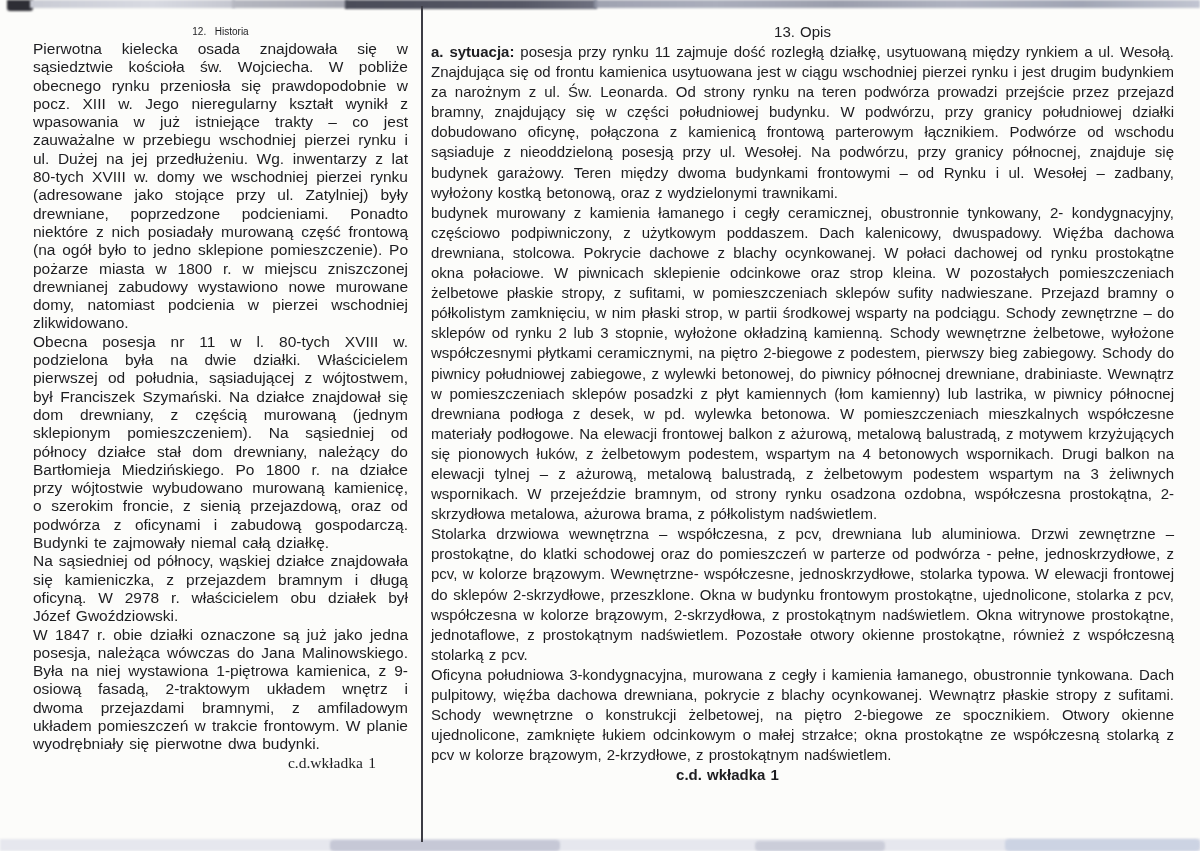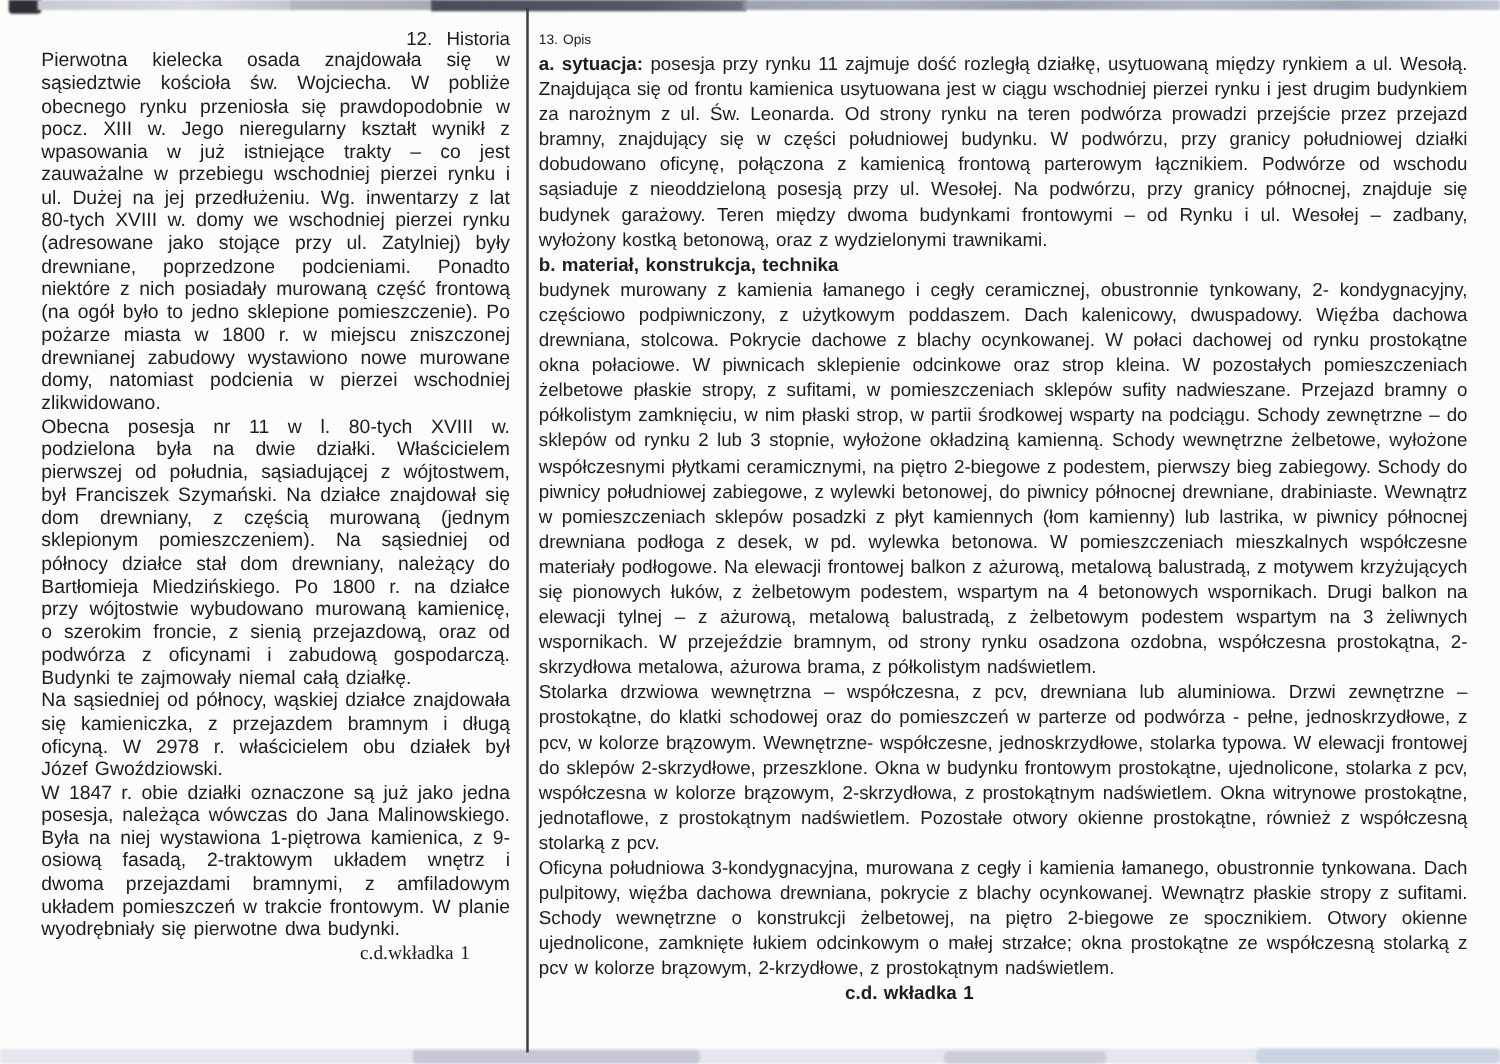--- a/index.html
+++ b/index.html
@@ -23,24 +23,24 @@
   .band-bottom{left:0;bottom:0;width:1200px;height:12px;background:#e6e7ee;}
   .patch-b1{left:330px;bottom:0;width:230px;height:11px;background:#c6c8d6;border-radius:4px;}
   .patch-b2{left:755px;bottom:0;width:130px;height:10px;background:#cbcdd9;border-radius:4px;}
   .patch-b3{left:1005px;bottom:0;width:195px;height:12px;background:#ccd3e3;border-radius:4px;}
   .divider{position:absolute;left:421px;top:6px;width:2px;height:836px;background:#3c3c44;}
 
   
   .col{position:absolute;text-align:justify;}
   .col p{margin:0;}
   .left-col{left:33px;top:24px;width:375px;font-size:15.5px;line-height:18.3px;word-spacing:1.5px;}
-  .left-heading{font-size:15px;line-height:16px;white-space:pre-wrap;text-align:right;}
+  .left-heading{font-size:10px;line-height:16px;white-space:pre-wrap;text-align:center;}
   .left-note{text-align:right;padding-right:32px;font-family:Liberation Serif, serif;}
   .right-col{left:431px;top:22px;width:743px;font-size:15px;line-height:20.1px;word-spacing:1px;}
-  .right-heading{font-size:11px;line-height:20px;text-align:left;}
+  .right-heading{font-size:15px;line-height:20px;text-align:center;}
   .bold{font-weight:bold;margin-top:24px;}
   .right-note{margin-left:150px;width:593px;text-align:center;font-weight:bold;}
 </style>
 </head>
 <body>
 
 <div class="scan-band band-top-black"></div>
 <div class="scan-band band-top-light"></div>
 <div class="scan-band band-top-mid"></div>
 <div class="scan-band band-top-dark"></div>
@@ -62,20 +62,19 @@
     </div>
   <p class="left-note">c.d.wkładka 1</p>
 </div>
 
 <div class="col right-col">
   <p class="right-heading">13. Opis</p>
   <p>
     <span class="bold">a. sytuacja:</span>
     <span>posesja przy rynku 11 zajmuje dość rozległą działkę, usytuowaną między rynkiem a ul. Wesołą. Znajdująca się od frontu kamienica usytuowana jest w ciągu wschodniej pierzei rynku i jest drugim budynkiem za narożnym z ul. Św. Leonarda. Od strony rynku na teren podwórza prowadzi przejście przez przejazd bramny, znajdujący się w części południowej budynku. W podwórzu, przy granicy południowej działki dobudowano oficynę, połączona z kamienicą frontową parterowym łącznikiem. Podwórze od wschodu sąsiaduje z nieoddzieloną posesją przy ul. Wesołej. Na podwórzu, przy granicy północnej, znajduje się budynek garażowy. Teren między dwoma budynkami frontowymi – od Rynku i ul. Wesołej – zadbany, wyłożony kostką betonową, oraz z wydzielonymi trawnikami.</span>
   </p>
-  <p class="bold">b. materiał, konstrukcja, technika</p>
   <div>
       <p>budynek murowany z kamienia łamanego i cegły ceramicznej, obustronnie tynkowany, 2- kondygnacyjny, częściowo podpiwniczony, z użytkowym poddaszem. Dach kalenicowy, dwuspadowy. Więźba dachowa drewniana, stolcowa. Pokrycie dachowe z blachy ocynkowanej. W połaci dachowej od rynku prostokątne okna połaciowe. W piwnicach sklepienie odcinkowe oraz strop kleina. W pozostałych pomieszczeniach żelbetowe płaskie stropy, z sufitami, w pomieszczeniach sklepów sufity nadwieszane. Przejazd bramny o półkolistym zamknięciu, w nim płaski strop, w partii środkowej wsparty na podciągu. Schody zewnętrzne – do sklepów od rynku 2 lub 3 stopnie, wyłożone okładziną kamienną. Schody wewnętrzne żelbetowe, wyłożone współczesnymi płytkami ceramicznymi, na piętro 2-biegowe z podestem, pierwszy bieg zabiegowy. Schody do piwnicy południowej zabiegowe, z wylewki betonowej, do piwnicy północnej drewniane, drabiniaste. Wewnątrz w pomieszczeniach sklepów posadzki z płyt kamiennych (łom kamienny) lub lastrika, w piwnicy północnej drewniana podłoga z desek, w pd. wylewka betonowa. W pomieszczeniach mieszkalnych współczesne materiały podłogowe. Na elewacji frontowej balkon z ażurową, metalową balustradą, z motywem krzyżujących się pionowych łuków, z żelbetowym podestem, wspartym na 4 betonowych wspornikach. Drugi balkon na elewacji tylnej – z ażurową, metalową balustradą, z żelbetowym podestem wspartym na 3 żeliwnych wspornikach. W przejeździe bramnym, od strony rynku osadzona ozdobna, współczesna prostokątna, 2-skrzydłowa metalowa, ażurowa brama, z półkolistym nadświetlem.</p>
       <p>Stolarka drzwiowa wewnętrzna – współczesna, z pcv, drewniana lub aluminiowa. Drzwi zewnętrzne – prostokątne, do klatki schodowej oraz do pomieszczeń w parterze od podwórza - pełne, jednoskrzydłowe, z pcv, w kolorze brązowym. Wewnętrzne- współczesne, jednoskrzydłowe, stolarka typowa. W elewacji frontowej do sklepów 2-skrzydłowe, przeszklone. Okna w budynku frontowym prostokątne, ujednolicone, stolarka z pcv, współczesna w kolorze brązowym, 2-skrzydłowa, z prostokątnym nadświetlem. Okna witrynowe prostokątne, jednotaflowe, z prostokątnym nadświetlem. Pozostałe otwory okienne prostokątne, również z współczesną stolarką z pcv.</p>
       <p>Oficyna południowa 3-kondygnacyjna, murowana z cegły i kamienia łamanego, obustronnie tynkowana. Dach pulpitowy, więźba dachowa drewniana, pokrycie z blachy ocynkowanej. Wewnątrz płaskie stropy z sufitami. Schody wewnętrzne o konstrukcji żelbetowej, na piętro 2-biegowe ze spocznikiem. Otwory okienne ujednolicone, zamknięte łukiem odcinkowym o małej strzałce; okna prostokątne ze współczesną stolarką z pcv w kolorze brązowym, 2-krzydłowe, z prostokątnym nadświetlem.</p>
     </div>
   <p class="right-note">c.d. wkładka 1</p>
 </div>
 
 </body></html>

